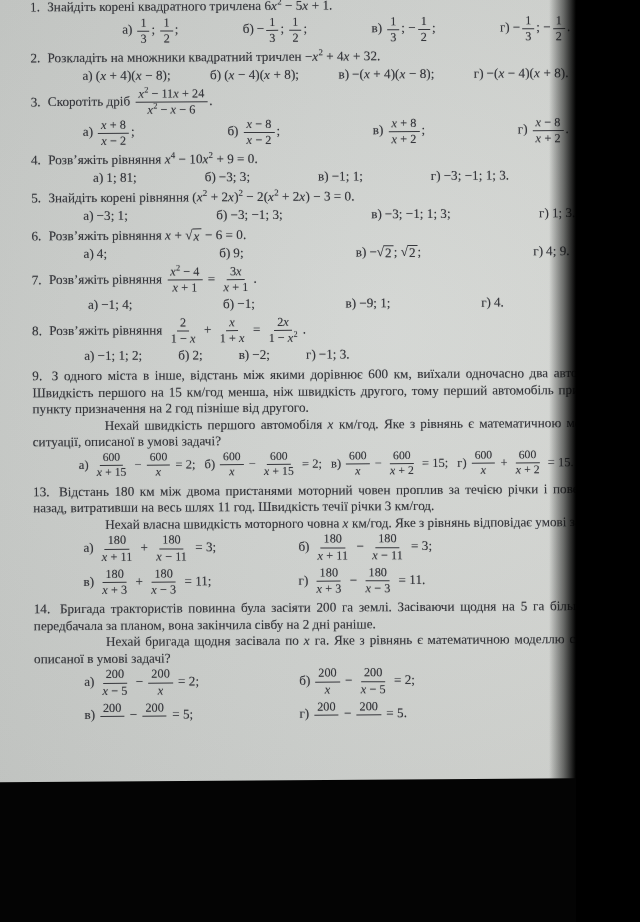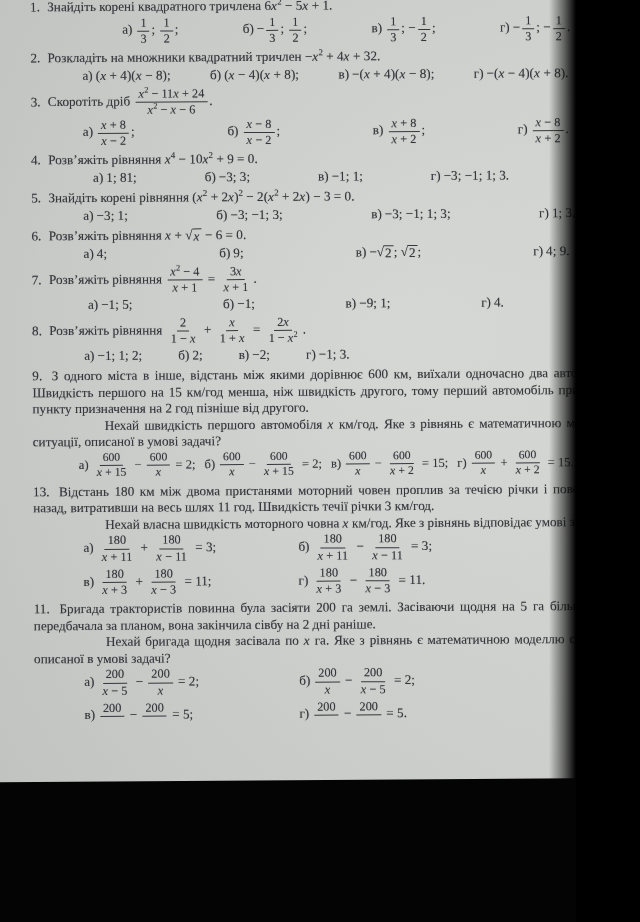--- a/index.html
+++ b/index.html
@@ -161,21 +161,21 @@
         </div>
         <div class="q" data-name="question-7">
           <div class="qp" data-name="question-7-text-1"><span class="qnum" data-name="question-number">7.</span> Розв’яжіть рівняння <span class="fr">
               <span class="fn"><i class="v">x</i><sup>2</sup> − 4</span>
               <span class="fd"><i class="v">x</i> + 1</span>
             </span> = <span class="fr">
               <span class="fn">3<i class="v">x</i></span>
               <span class="fd"><i class="v">x</i> + 1</span>
             </span>.</div>
           <div class="opts spread" data-name="answer-options">
-            <span class="opt" data-name="answer-option-a"><span class="olab" data-name="option-label">а)</span><span class="oval" data-name="option-value">−1; 5;</span></span>
+            <span class="opt" data-name="answer-option-a"><span class="olab" data-name="option-label">а)</span><span class="oval" data-name="option-value">−1; 4;</span></span>
             <span class="opt" data-name="answer-option-b"><span class="olab" data-name="option-label">б)</span><span class="oval" data-name="option-value">−1;</span></span>
             <span class="opt" data-name="answer-option-v"><span class="olab" data-name="option-label">в)</span><span class="oval" data-name="option-value">−9; 1;</span></span>
             <span class="opt" data-name="answer-option-g"><span class="olab" data-name="option-label">г)</span><span class="oval" data-name="option-value">4.</span></span>
           </div>
         </div>
         <div class="q" data-name="question-8">
           <div class="qp" data-name="question-8-text-1"><span class="qnum" data-name="question-number">8.</span> Розв’яжіть рівняння <span class="fr">
               <span class="fn">2</span>
               <span class="fd">1 − <i class="v">x</i></span>
             </span> + <span class="fr">
@@ -254,21 +254,21 @@
             <span class="opt" data-name="answer-option-g"><span class="olab" data-name="option-label">г)</span><span class="oval" data-name="option-value"><span class="fr">
                   <span class="fn">180</span>
                   <span class="fd"><i class="v">x</i> + 3</span>
                 </span> − <span class="fr">
                   <span class="fn">180</span>
                   <span class="fd"><i class="v">x</i> − 3</span>
                 </span> = 11.</span></span>
           </div>
         </div>
         <div class="q" data-name="question-11">
-          <div class="qp" data-name="question-11-text-1"><span class="qnum" data-name="question-number">11.</span> Бригада трактористів повинна була засіяти 200 га землі. Засіваючи щодня на 5 га більше, ніж передбачала за планом, вона закінчила сівбу на 2 дні раніше.</div>
+          <div class="qp" data-name="question-11-text-1"><span class="qnum" data-name="question-number">14.</span> Бригада трактористів повинна була засіяти 200 га землі. Засіваючи щодня на 5 га більше, ніж передбачала за планом, вона закінчила сівбу на 2 дні раніше.</div>
           <div class="qp cont" data-name="question-11-text-2">Нехай бригада щодня засівала по <i class="v">x</i> га. Яке з рівнянь є математичною моделлю ситуації, описаної в умові задачі?</div>
           <div class="opts grid" data-name="answer-options">
             <span class="opt" data-name="answer-option-a"><span class="olab" data-name="option-label">а)</span><span class="oval" data-name="option-value"><span class="fr">
                   <span class="fn">200</span>
                   <span class="fd"><i class="v">x</i> − 5</span>
                 </span> − <span class="fr">
                   <span class="fn">200</span>
                   <span class="fd"><i class="v">x</i></span>
                 </span> = 2;</span></span>
             <span class="opt" data-name="answer-option-b"><span class="olab" data-name="option-label">б)</span><span class="oval" data-name="option-value"><span class="fr">

